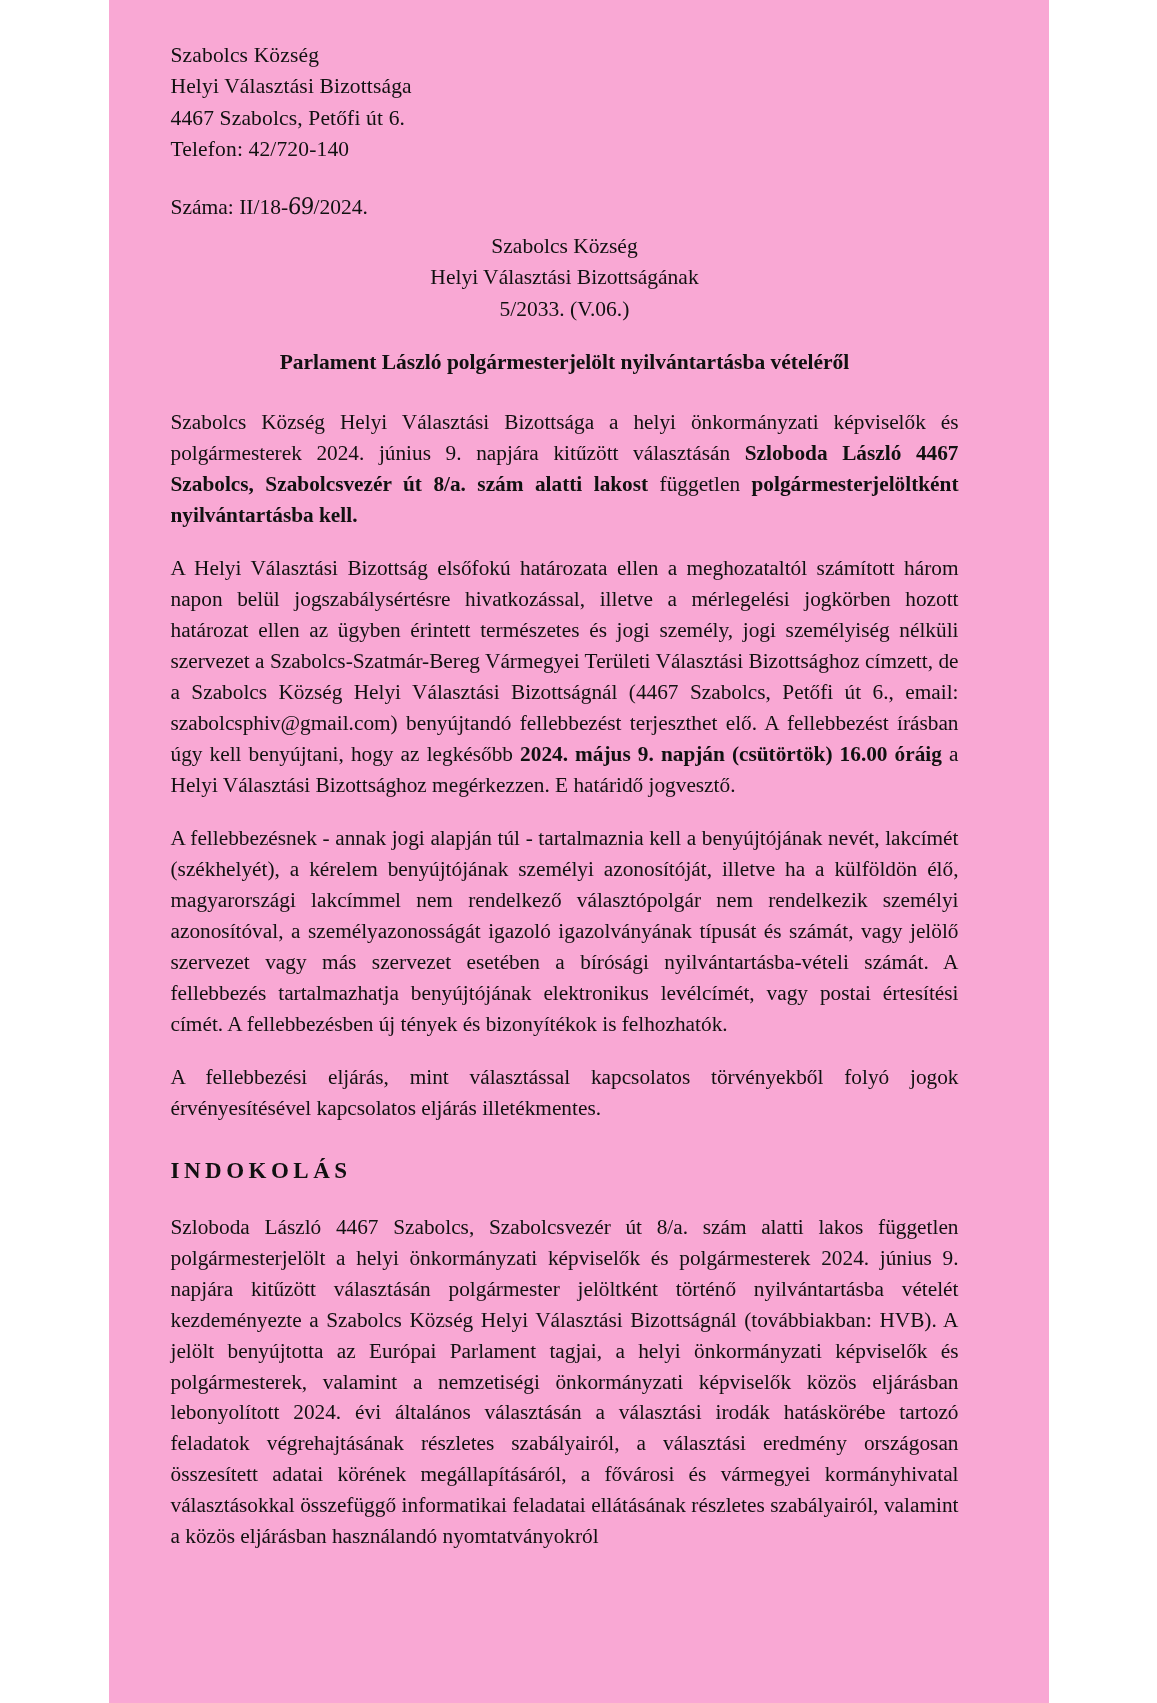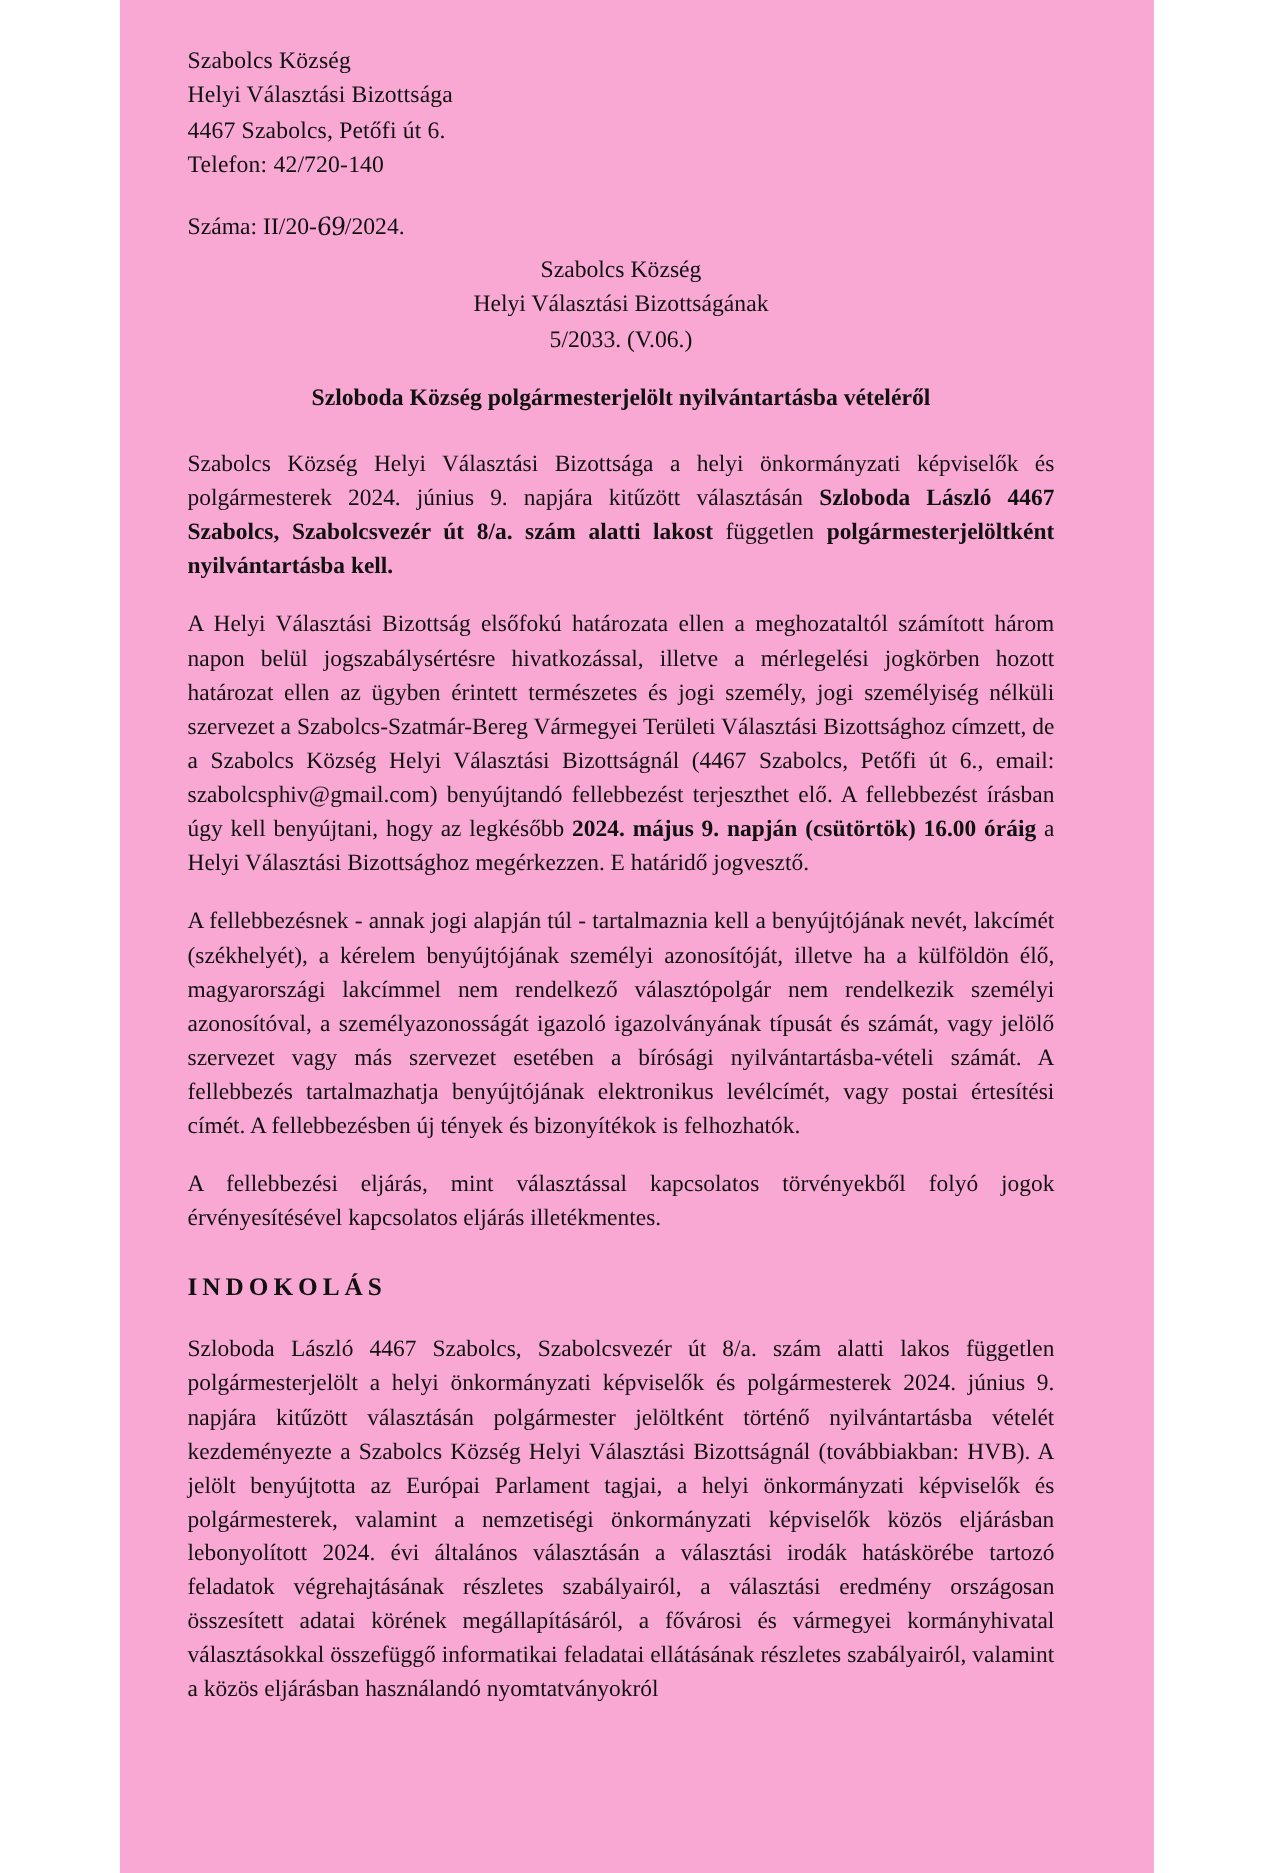--- a/index.html
+++ b/index.html
@@ -91,29 +91,29 @@
 
 <div class="page">
 
   <div class="letterhead">
     <div>Szabolcs Község</div>
     <div>Helyi Választási Bizottsága</div>
     <div>4467 Szabolcs, Petőfi út 6.</div>
     <div>Telefon: 42/720-140</div>
   </div>
 
-  <div class="filenumber"><span>Száma: II/20-</span><span class="handwritten">69</span><span>/2024.</span></div>
+  <div class="filenumber"><span>Száma: II/18-</span><span class="handwritten">69</span><span>/2024.</span></div>
 
   <div class="title-block">
     <div>Szabolcs Község</div>
     <div>Helyi Választási Bizottságának</div>
     <div>5/2033. (V.06.)</div>
   </div>
 
-  <div class="subject">Szloboda Község polgármesterjelölt nyilvántartásba vételéről</div>
+  <div class="subject">Parlament László polgármesterjelölt nyilvántartásba vételéről</div>
 
   <p class="body first"><span>Szabolcs Község Helyi Választási Bizottsága a helyi önkormányzati képviselők és polgármesterek 2024. június 9. napjára kitűzött választásán </span><b>Szloboda László 4467 Szabolcs, Szabolcsvezér út 8/a. szám alatti lakost</b><span> független </span><b>polgármesterjelöltként nyilvántartásba kell.</b></p>
 
   <p class="body"><span>A Helyi Választási Bizottság elsőfokú határozata ellen a meghozataltól számított három napon belül jogszabálysértésre hivatkozással, illetve a mérlegelési jogkörben hozott határozat ellen az ügyben érintett természetes és jogi személy, jogi személyiség nélküli szervezet a Szabolcs-Szatmár-Bereg Vármegyei Területi Választási Bizottsághoz címzett, de a Szabolcs Község Helyi Választási Bizottságnál (4467 Szabolcs, Petőfi út 6., email: szabolcsphiv@gmail.com) benyújtandó fellebbezést terjeszthet elő. A fellebbezést írásban úgy kell benyújtani, hogy az legkésőbb </span><b>2024. május 9. napján (csütörtök) 16.00 óráig</b><span> a Helyi Választási Bizottsághoz megérkezzen. E határidő jogvesztő.</span></p>
 
   <p class="body">A fellebbezésnek - annak jogi alapján túl - tartalmaznia kell a benyújtójának nevét, lakcímét (székhelyét), a kérelem benyújtójának személyi azonosítóját, illetve ha a külföldön élő, magyarországi lakcímmel nem rendelkező választópolgár nem rendelkezik személyi azonosítóval, a személyazonosságát igazoló igazolványának típusát és számát, vagy jelölő szervezet vagy más szervezet esetében a bírósági nyilvántartásba-vételi számát. A fellebbezés tartalmazhatja benyújtójának elektronikus levélcímét, vagy postai értesítési címét. A fellebbezésben új tények és bizonyítékok is felhozhatók.</p>
 
   <p class="body">A fellebbezési eljárás, mint választással kapcsolatos törvényekből folyó jogok érvényesítésével kapcsolatos eljárás illetékmentes.</p>
 
   <div class="section-heading">INDOKOLÁS</div>

